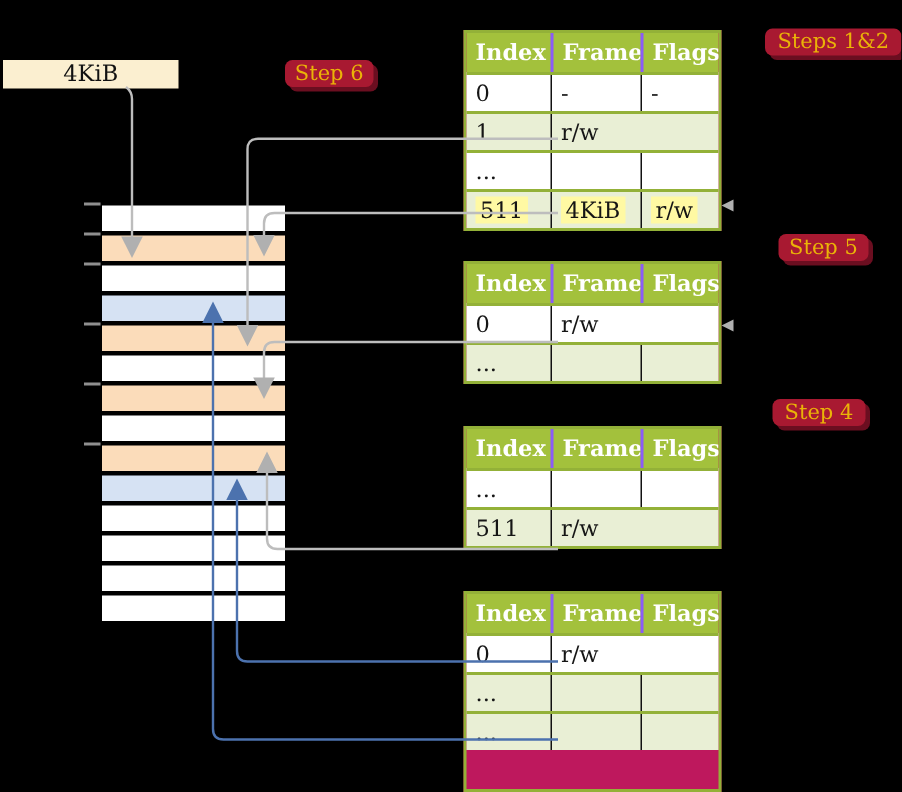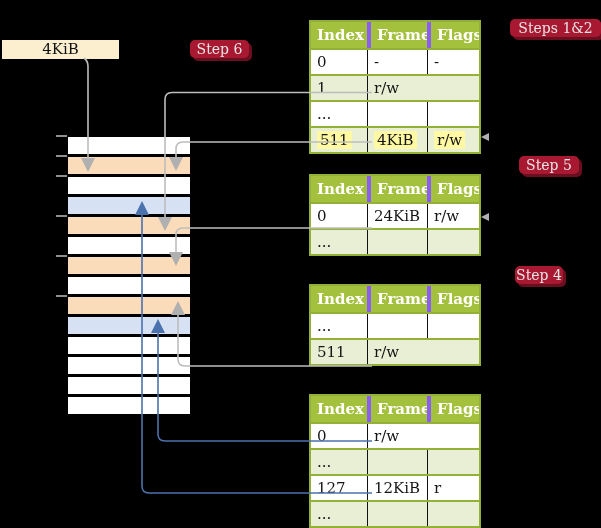--- a/index.html
+++ b/index.html
@@ -2,42 +2,42 @@
 <html style="--bg: #000000; --cream: #FBEFD0; --red: #A81931; --redsh: #6B0E20; --hdr: #A3C13C; --tblborder: #93B138; --rowgreen: #E9EFD5; --peach: #FBDCBA; --pageblue: #D6E2F3; --hl: #FFF9A3; --gray: #BDBDBD; --grayarrow: #B0B0B0; --blue: #4C72AE; --tick: #8F8F8F;"><head>
 <meta charset="utf-8">
 <style>
   html,body{margin:0;padding:0;background:#000;}
   .canvas{position:relative;width:601px;height:528px;background:var(--bg,#000);overflow:hidden;
           font-family:"DejaVu Serif","Liberation Serif",serif;}
   
   .box4k{position:absolute;left:2px;top:40px;width:117px;height:19px;background:var(--cream,#FBEFD0);
          color:#111;font-size:15px;line-height:19px;text-align:center;}
   
-  .badge{position:absolute;height:18px;background:var(--red,#A81931);color:#e5e5e5;font-size:14px;
+  .badge{position:absolute;height:18px;background:var(--red,#A81931);color:#eab308;font-size:14px;
          line-height:18px;text-align:center;border-radius:5px;box-shadow:3px 3px 0 var(--redsh,#6B0E20);}
   .b0{left:190px;top:40px;width:59px;}
   .b12{left:510px;top:19px;width:91px;}
   .b3{left:519px;top:156px;width:60px;}
-  .b4{left:515px;top:266px;width:48px;}
+  .b4{left:515px;top:266px;width:62px;}
   
   .strip{position:absolute;left:68px;top:135px;width:122px;height:282px;}
   .mrow{position:absolute;left:0;width:122px;height:17px;}
   .mrow.free{background:#ffffff;}
   .mrow.table{background:var(--peach,#FBDCBA);}
   .mrow.page{background:var(--pageblue,#D6E2F3);}
   .tick{position:absolute;left:56px;width:11px;height:2px;background:var(--tick,#8F8F8F);}
   
   .ptable{position:absolute;left:309px;width:172px;border:2px solid var(--tblborder,#93B138);
           box-sizing:border-box;background:#be185d;}
   .trow{display:grid;grid-template-columns:56px 60px 52px;height:26px;box-sizing:border-box;}
   .trow .cell{padding-left:6px;font-size:15px;line-height:24px;color:#151515;box-sizing:border-box;
               white-space:nowrap;overflow:hidden;}
   .thead{background:var(--hdr,#A3C13C);}
   .thead .cell{color:#fff;font-weight:bold;line-height:26px;}
-  .thead .cell + .cell{border-left:4px solid #8b5cf6;}
+  .thead .cell + .cell{border-left:2px solid #8b5cf6;}
   .tbody-row{background:#fff;border-top:2px solid var(--tblborder,#93B138);}
   .tbody-row.shade{background:var(--rowgreen,#E9EFD5);}
   .tbody-row .cell + .cell{border-left:1.5px solid #111;}
   .hl{background:var(--hl,#FFF9A3);padding:0 3px;}
   
   .overlay{position:absolute;left:0;top:0;width:601px;height:528px;pointer-events:none;}
 </style>
 </head>
 <body>
 
@@ -101,21 +101,20 @@
       </div>
     </div>
   <div class="ptable" id="t1" style="top:174px;height:82px">
       <div class="trow thead">
         <div class="cell">Index</div>
         <div class="cell">Frame</div>
         <div class="cell">Flags</div>
       </div>
       <div class="trow tbody-row">
         <div class="cell">0</div>
-        <div class="cell">24KiB</div>
         <div class="cell">r/w</div>
       </div>
       <div class="trow tbody-row shade">
         <div class="cell">...</div>
         <div class="cell"></div>
         <div class="cell"></div>
       </div>
     </div>
   <div class="ptable" id="t2" style="top:284px;height:82px">
       <div class="trow thead">
@@ -141,25 +140,20 @@
       </div>
       <div class="trow tbody-row">
         <div class="cell">0</div>
         <div class="cell">r/w</div>
       </div>
       <div class="trow tbody-row shade">
         <div class="cell">...</div>
         <div class="cell"></div>
         <div class="cell"></div>
       </div>
-      <div class="trow tbody-row">
-        <div class="cell">127</div>
-        <div class="cell">12KiB</div>
-        <div class="cell">r</div>
-      </div>
       <div class="trow tbody-row shade">
         <div class="cell">...</div>
         <div class="cell"></div>
         <div class="cell"></div>
       </div>
     </div>
 
   <svg class="overlay" viewBox="0 0 601 528">
     <defs>
       <marker id="agray" markerWidth="10" markerHeight="9" refX="1.5" refY="4.5" orient="auto">

